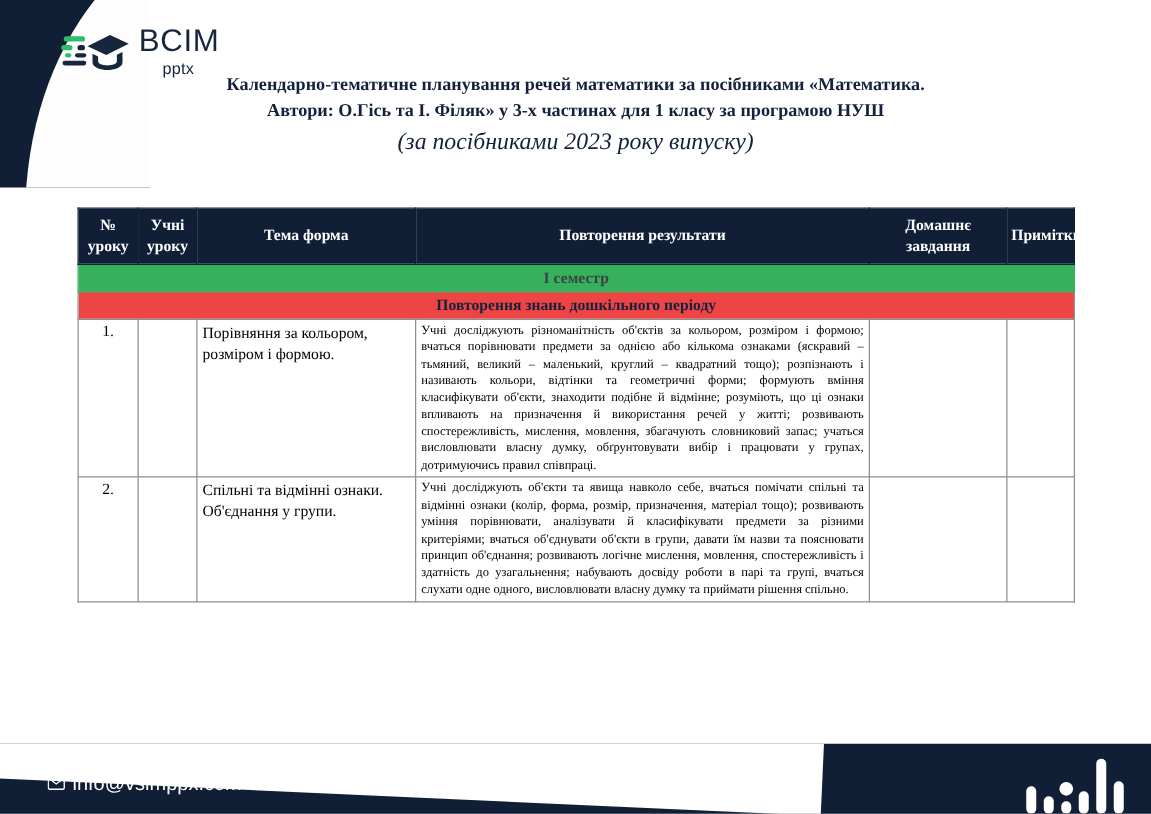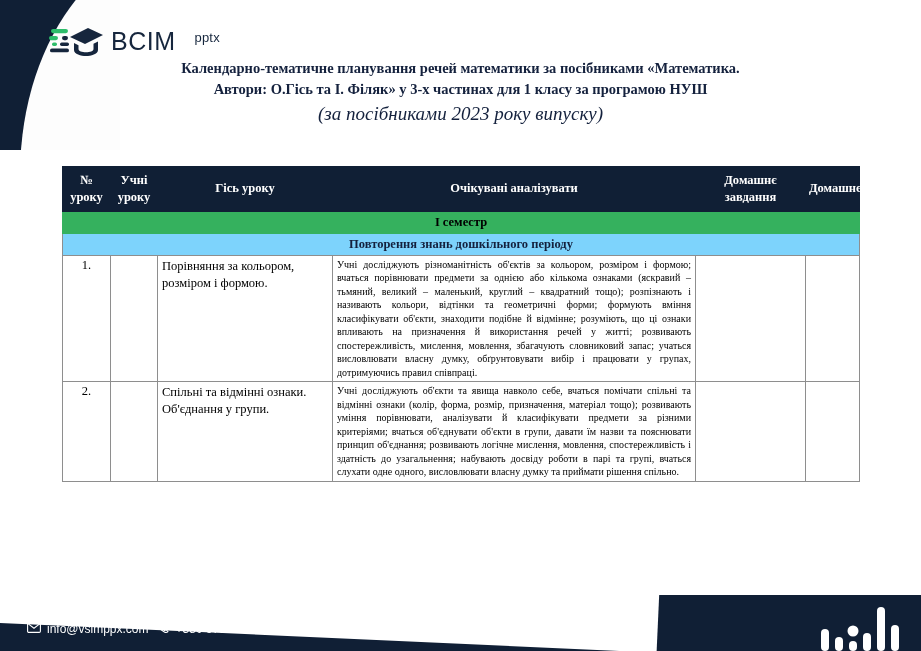--- a/index.html
+++ b/index.html
@@ -49,21 +49,21 @@
     gap: 7px;
     z-index: 5;
   }
   #logo .cap-wrap {
     width: 56px;
     height: 40px;
     position: relative;
   }
   #logo .logo-text {
     display: flex;
-    flex-direction: row;
+    flex-direction: column;
     justify-content: center;
     line-height: 1;
     font-family: "Liberation Sans", sans-serif;
   }
   #logo .brand {
     font-size: 25px;
     letter-spacing: 0.5px;
     color: #16263d;
     font-weight: 400;
   }
@@ -129,29 +129,29 @@
     text-align: center;
     vertical-align: middle;
     font-size: 12.5px;
     font-weight: bold;
     line-height: 1.35;
     padding: 5px 3px;
     border-color: #101f35;
   }
   tr.semester-row td {
     background: #35b15e;
-    color: #000000;
+    color: #404040;
     text-align: center;
     font-weight: bold;
     font-size: 12.5px;
     padding: 3px;
     border-color: #35b15e;
   }
   tr.section-row td {
-    background: #7dd3fc;
+    background: #ef4444;
     color: #14213d;
     text-align: center;
     font-weight: bold;
     font-size: 12.5px;
     padding: 3px;
   }
   td.num-cell {
     text-align: center;
     font-size: 12.5px;
     padding-top: 4px;
@@ -197,27 +197,27 @@
     left: -40px;
     top: -34px;
     width: 700px;
     height: 60px;
     background: #ffffff;
     transform: rotate(2.6deg);
     transform-origin: left top;
   }
   #footer-contacts {
     position: absolute;
-    left: 27px;
+    left: 38px;
     bottom: 14px;
     display: flex;
     align-items: center;
     gap: 8px;
     font-family: "Liberation Sans", sans-serif;
-    font-size: 12px;
+    font-size: 16px;
     color: #ffffff;
     z-index: 3;
   }
   #footer-contacts .c-item {
     display: flex;
     align-items: center;
     gap: 6px;
   }
   #footer-bars {
     position: absolute;
@@ -272,30 +272,30 @@
     </colgroup>
     <thead>
       <tr>
         <th>
           <span>№ уроку</span>
         </th>
         <th>
           <span>Учні уроку</span>
         </th>
         <th>
-          <span>Гісь уроку</span>
-        </th>
-        <th>
-          <span>Очікувані аналізувати</span>
+          <span>Тема форма</span>
+        </th>
+        <th>
+          <span>Повторення результати</span>
         </th>
         <th>
           <span>Домашнє завдання</span>
         </th>
         <th>
-          <span>Домашнє</span>
+          <span>Примітки</span>
         </th>
       </tr>
     </thead>
     <tbody>
       <tr class="semester-row">
         <td colspan="6">І семестр</td>
       </tr>
       <tr class="section-row">
         <td colspan="6">Повторення знань дошкільного періоду</td>
       </tr>

